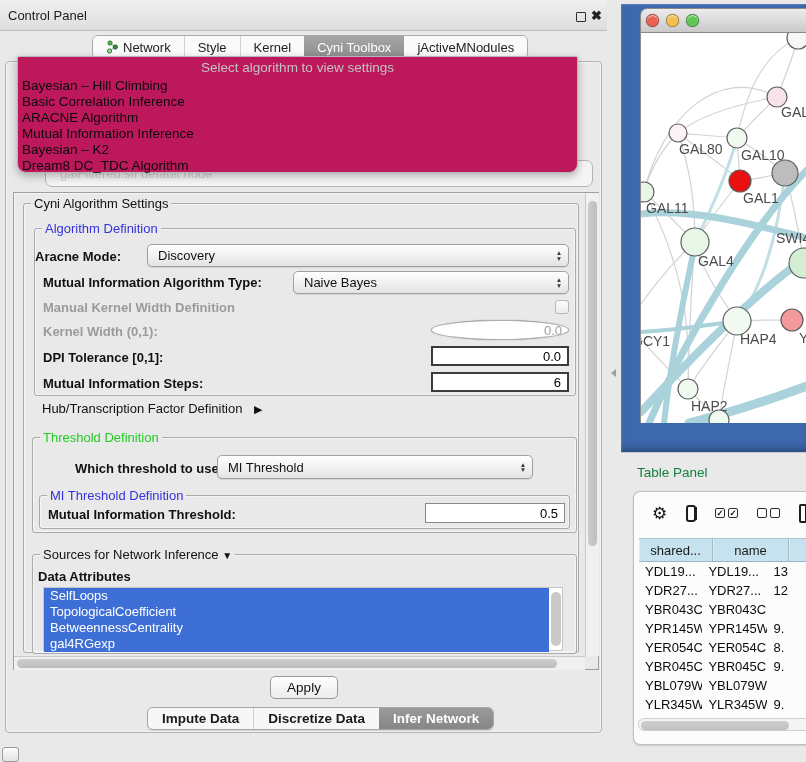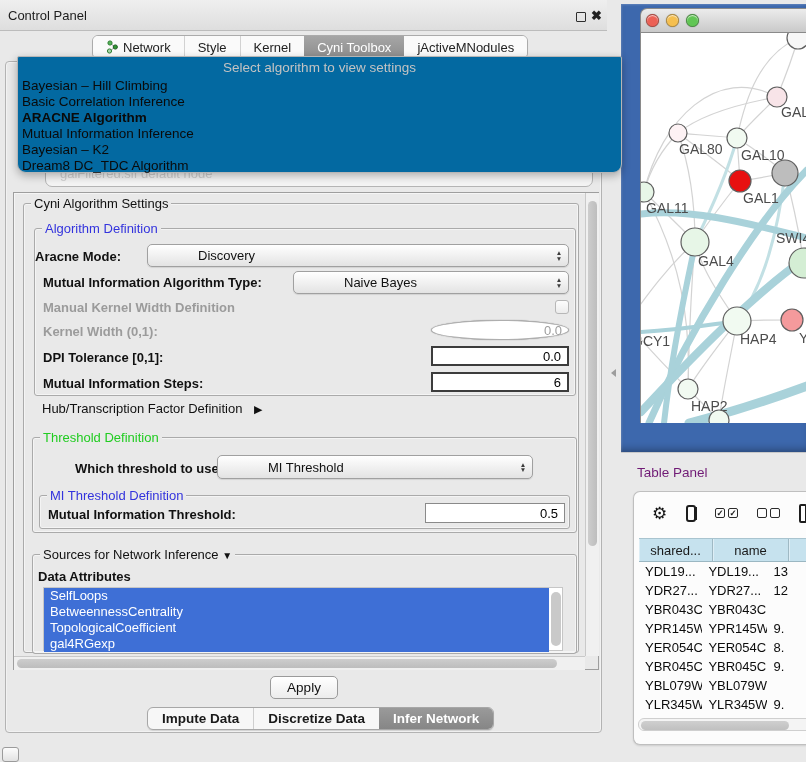--- a/index.html
+++ b/index.html
@@ -28,46 +28,46 @@
   .tab { display:flex; align-items:center; padding:0 13px; font-size:13px; color:#222; background:#fafafa; }
   .tab + .tab { border-left:1px solid #d2d2d2; }
   .tab.selected { background:linear-gradient(#a6a6a6,#8d8d8d); color:#fff; border-left:none; }
   .tab.selected + .tab { border-left:none; }
   .tab svg { margin-right:5px; }
 
   #cp-outer { left:5px; top:61px; width:597px; height:672px; background:#e9e9e9;
     border:1px solid #b3b3b3; border-radius:4px; box-shadow:inset 0 0 0 1px #f2f2f2; }
 
   
-  #algo-popup { left:17px; top:56px; width:605px; height:117px; background:#0369a1;
+  #algo-popup { left:17px; top:56px; width:561px; height:117px; background:#be185d;
     border:1px solid #b6b6b6; border-radius:2px 2px 9px 9px;
     box-shadow:0 3px 9px rgba(0,0,0,.28); z-index:50; }
   #algo-prompt { top:3px; width:100%; text-align:center; font-size:13.5px; color:#c3c3c3; }
   #algo-items { left:0; top:21px; width:100%; }
   .algo-item { height:16px; line-height:16px; padding-left:4px; font-size:13.5px; color:#0a0a0a; white-space:nowrap; }
-  .algo-item.selected { font-weight:bold; }
+  .algo-item.selected { font-weight:normal; }
 
   
   #table-combo { left:45px; top:160px; width:548px; height:27px; background:#f4f4f4;
     border:1px solid #b4b4b4; border-radius:7px; z-index:10;
     line-height:25px; padding-left:14px; font-size:13px; color:#cfcfcf; }
 
   
   #scrollpane { left:13px; top:192px; width:586px; height:478px; background:#e9e9e9;
     border:1px solid #9e9e9e; box-shadow:inset 1px 1px 0 #f5f5f5; }
   #sp-vsb { left:571px; top:0; width:14px; height:463px; background:#f0f0f0; border-left:1px solid #c9c9c9; }
   #sp-vsb-thumb { left:2px; top:8px; width:9px; height:345px; background:linear-gradient(90deg,#cdcdcd,#bdbdbd); border-radius:5px; }
   #sp-hsb { left:0; top:463px; width:571px; height:14px; background:#f0f0f0; border-top:1px solid #c9c9c9; }
   #sp-hsb-thumb { left:3px; top:2px; width:540px; height:9px; background:linear-gradient(#cdcdcd,#bdbdbd); border-radius:5px; }
 
   .groupbox { border:1px solid #aaaaaa; border-radius:3px; box-shadow:inset 0 0 0 1px #f4f4f4; }
   .legend { position:absolute; top:-8px; left:7px; background:#e9e9e9; padding:0 3px; font-size:13px; white-space:nowrap; }
 
   .combo { display:flex; align-items:center; background:linear-gradient(#ffffff,#e3e3e3);
-    border:1px solid #a0a0a0; border-radius:5px; box-shadow:0 1px 1px rgba(0,0,0,.10);padding-left:40px; }
+    border:1px solid #a0a0a0; border-radius:5px; box-shadow:0 1px 1px rgba(0,0,0,.10); }
   .combo .val { flex:1; padding:0 10px; font-size:13px; color:#111; white-space:nowrap; overflow:hidden; }
   .combo .spin { width:16px; text-align:center; color:#3c3c3c; font-size:6.5px; line-height:5.5px; padding-right:2px; }
 
   .tinput { background:#fff; text-align:right; font-size:13px; padding:0 6px; display:flex; align-items:center; justify-content:flex-end; }
   .tinput.light { border:1px solid #aeaeae; color:#9e9e9e; }
   .tinput.dark { border:2px solid #3c3c3c; color:#000; }
   .tinput.med { border:1px solid #8a8a8a; color:#000; }
 
   #mk-checkbox { width:14px; height:14px; border:1px solid #b7b7b7; border-radius:3px; background:linear-gradient(#fdfdfd,#ececec); }
 
@@ -95,21 +95,21 @@
     box-shadow:inset 0 -7px 9px -5px rgba(0,0,0,.35), inset 2px 2px 2px -1px rgba(255,255,255,.18); }
   #net-titlebar { left:19px; top:4px; width:166px; height:25px;
     background:linear-gradient(#ececec,#c9c9c9); border:1px solid #8a8a8a; border-right:none;
     border-top-left-radius:7px; }
   .light { position:absolute; top:5px; width:13px; height:13px; border-radius:50%;
     box-shadow:inset 0 1px 1px rgba(255,255,255,.7), 0 0 1px rgba(0,0,0,.5); border:1px solid rgba(0,0,0,.25); }
   #net-canvas { left:19px; top:29px; width:184px; height:390px; background:#fff; border-left:1px solid #8a8a8a; overflow:hidden; }
 
   
   #table-panel { left:621px; top:452px; width:185px; height:310px; background:#e9e9e9; border-top:1px solid #c9c9c9; }
-  #tp-title { left:16px; top:12px; font-size:13.5px; color:#701a75; }
+  #tp-title { left:16px; top:12px; font-size:13.5px; color:#15803d; }
   #tp-sub { left:12px; top:38px; width:174px; height:254px; background:#fcfcfc;
     border:1px solid #bfbfbf; border-right:none; border-radius:7px 0 0 7px; box-shadow:0 1px 2px rgba(0,0,0,.12); overflow:hidden; }
   #tp-toolbar { left:0; top:0; width:100%; height:42px; display:flex; align-items:center; gap:19px; padding-left:18px; }
   #gear-ic { font-size:17px; color:#141414; line-height:1; }
   #cols-ic { width:20px; height:17px; border:2px solid #1d1d1d; border-radius:3px; position:relative; }
   #cols-ic::after { content:""; position:absolute; left:7px; top:0; width:2px; height:13px; background:#1d1d1d; }
   .cb-pair { display:flex; gap:3px; }
   .mini-cb { width:10px; height:10px; border:1.6px solid #2a2a2a; border-radius:2px; font-size:8.5px; line-height:8px; text-align:center; color:#1a1a1a; font-weight:bold; }
   #doc-ic { width:15px; height:19px; border:2px solid #1d1d1d; border-radius:2px; }
   #tp-header { left:5px; top:46px; height:24px; display:flex; border-top:1px solid #a9c4cf; border-bottom:1px solid #9bb7c2; }
@@ -229,22 +229,22 @@
 
       <div class="abs groupbox" style="left:8px; top:350px; width:545px; height:100px;">
         <span class="legend">
           <span>Sources for Network Inference</span>
           <span style="font-size:10px;">▼</span>
         </span>
         <div class="abs lbl b" style="left:5px; top:14px;">Data Attributes</div>
         <div class="abs" id="attr-list" style="left:10px; top:32px; width:520px; height:64px;">
 
         <div class="attr-item" style="background: rgb(62, 111, 214);">SelfLoops</div>
+            <div class="attr-item" style="background: rgb(62, 111, 214);">TopologicalCoefficient</div>
             <div class="attr-item" style="background: rgb(62, 111, 214);">BetweennessCentrality</div>
-            <div class="attr-item" style="background: rgb(62, 111, 214);">TopologicalCoefficient</div>
             <div class="attr-item" style="background: rgb(62, 111, 214);">gal4RGexp</div>
             <div class="abs" id="attr-vsb-thumb"></div>
           </div>
       </div>
     </div>
 
     <div class="abs" id="sp-vsb">
       <div class="abs" id="sp-vsb-thumb"></div>
     </div>
     <div class="abs" id="sp-hsb">

